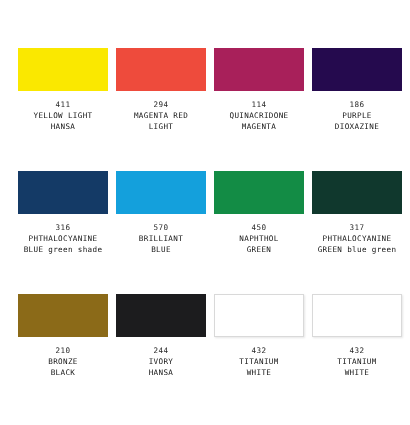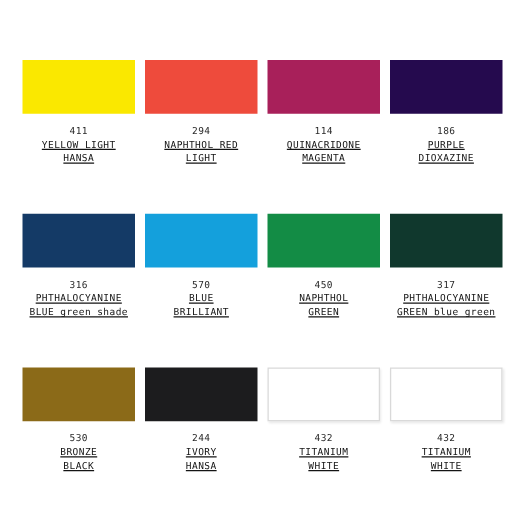--- a/index.html
+++ b/index.html
@@ -53,41 +53,40 @@
     letter-spacing: 0.35px;
   }
   .code {
     display: block;
     color: #2a2a2a;
   }
   .nameline {
     display: block;
     white-space: nowrap;
     color: #141414;
-    text-decoration: underline;
   }
 </style>
 </head>
 <body>
 
 <div class="sheet">
   <div class="grid">
       <div class="cell">
         <div class="chip" style="background: rgb(250, 232, 0);"></div>
         <div class="caption">
           <span class="code">411</span>
           <span class="nameline">YELLOW LIGHT</span>
           <span class="nameline">HANSA</span>
         </div>
       </div>
       <div class="cell">
         <div class="chip" style="background: rgb(238, 75, 60);"></div>
         <div class="caption">
           <span class="code">294</span>
-          <span class="nameline">NAPHTHOL RED</span>
+          <span class="nameline">MAGENTA RED</span>
           <span class="nameline">LIGHT</span>
         </div>
       </div>
       <div class="cell">
         <div class="chip" style="background: rgb(168, 32, 90);"></div>
         <div class="caption">
           <span class="code">114</span>
           <span class="nameline">QUINACRIDONE</span>
           <span class="nameline">MAGENTA</span>
         </div>
@@ -105,22 +104,22 @@
         <div class="caption">
           <span class="code">316</span>
           <span class="nameline">PHTHALOCYANINE</span>
           <span class="nameline">BLUE green shade</span>
         </div>
       </div>
       <div class="cell">
         <div class="chip" style="background: rgb(20, 160, 220);"></div>
         <div class="caption">
           <span class="code">570</span>
+          <span class="nameline">BRILLIANT</span>
           <span class="nameline">BLUE</span>
-          <span class="nameline">BRILLIANT</span>
         </div>
       </div>
       <div class="cell">
         <div class="chip" style="background: rgb(19, 140, 69);"></div>
         <div class="caption">
           <span class="code">450</span>
           <span class="nameline">NAPHTHOL</span>
           <span class="nameline">GREEN</span>
         </div>
       </div>
@@ -128,21 +127,21 @@
         <div class="chip" style="background: rgb(16, 56, 45);"></div>
         <div class="caption">
           <span class="code">317</span>
           <span class="nameline">PHTHALOCYANINE</span>
           <span class="nameline">GREEN blue green</span>
         </div>
       </div>
       <div class="cell">
         <div class="chip" style="background: rgb(139, 106, 24);"></div>
         <div class="caption">
-          <span class="code">530</span>
+          <span class="code">210</span>
           <span class="nameline">BRONZE</span>
           <span class="nameline">BLACK</span>
         </div>
       </div>
       <div class="cell">
         <div class="chip" style="background: rgb(28, 28, 30);"></div>
         <div class="caption">
           <span class="code">244</span>
           <span class="nameline">IVORY</span>
           <span class="nameline">HANSA</span>

